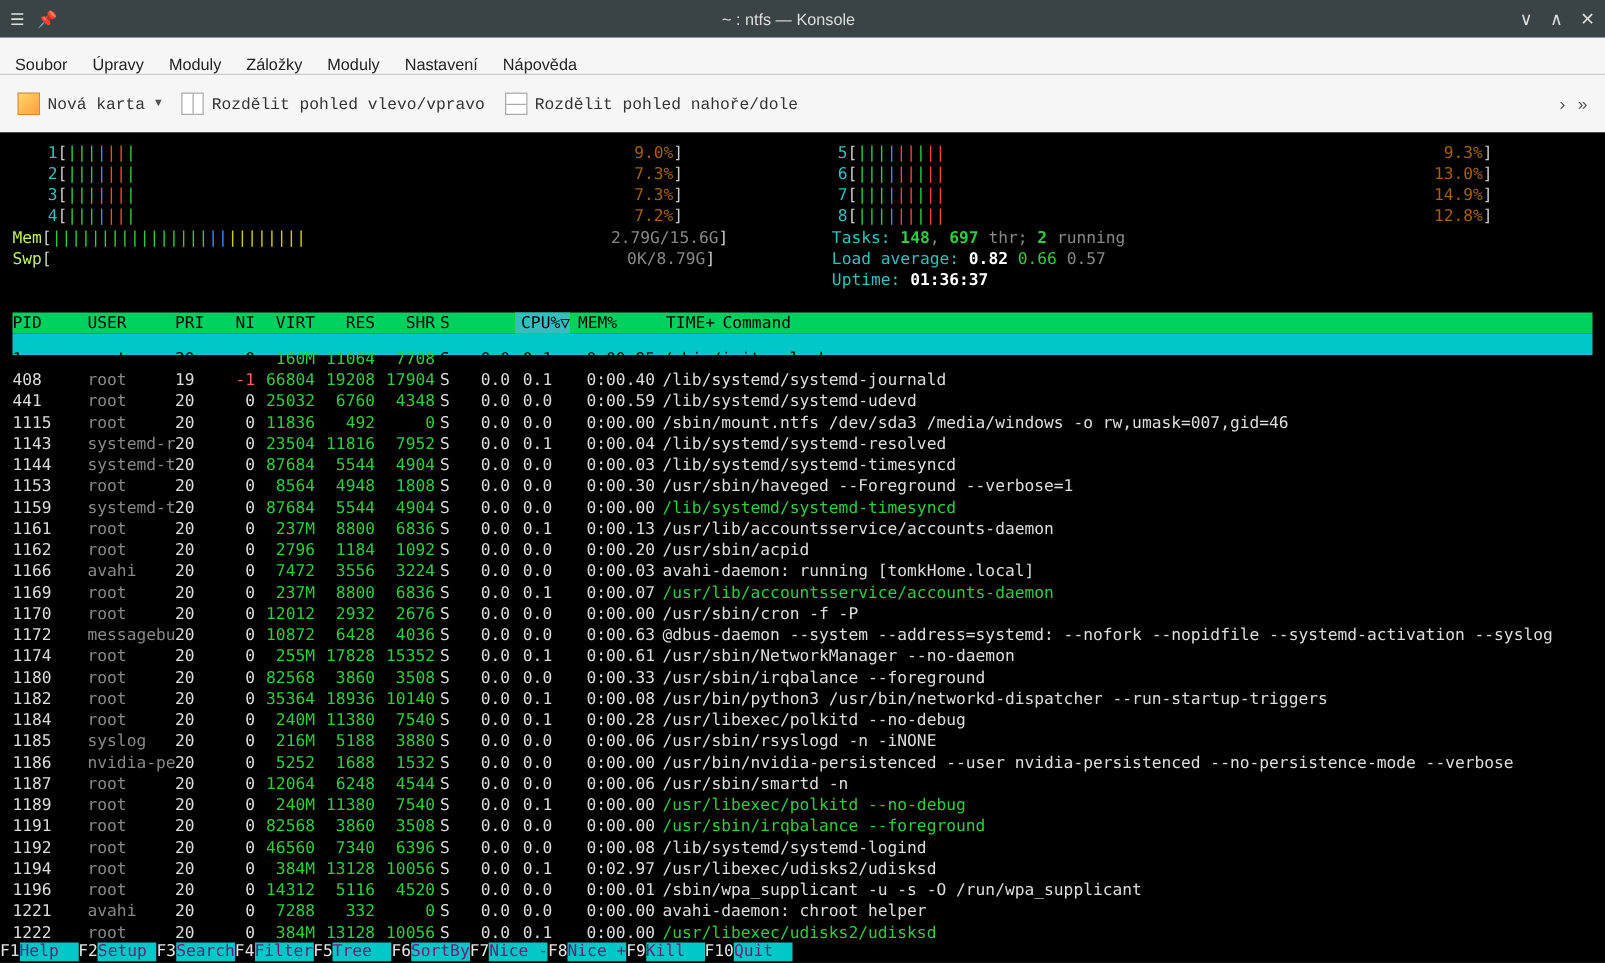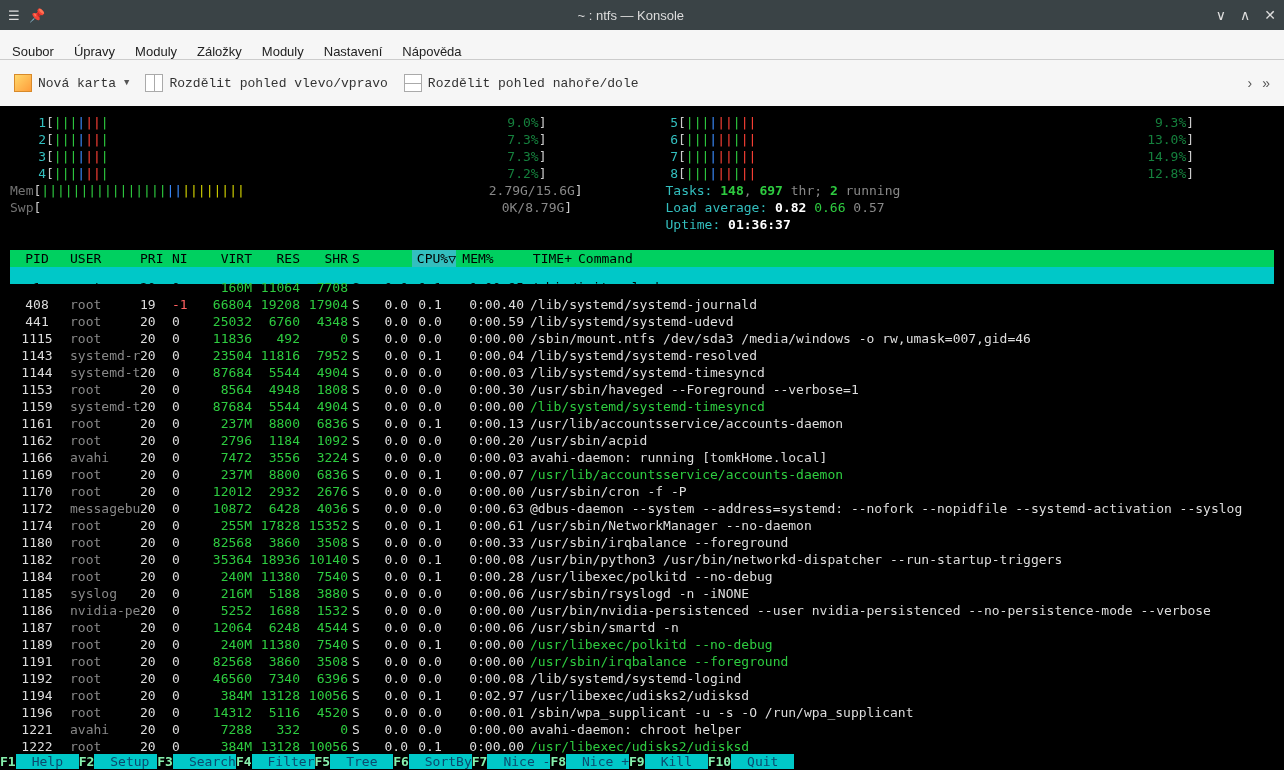--- a/index.html
+++ b/index.html
@@ -30,51 +30,51 @@
   
   .cpu-row { display:flex; }
   .cpu-block { width: 50%; }
   .cpu-line { height:17px; }
   .cpu-num { color:#33bfbf; display:inline-block; width: 36px; text-align:right; }
   .bracket { color:#ccc; }
   .bar-seg-g { color:#2ecc40; }
   .bar-seg-r { color:#ff4136; }
   .bar-seg-b { color:#3b8cff; }
   .bar-seg-y { color:#d0d000; }
-  .cpu-pct { color:#15803d; }
+  .cpu-pct { color:#a16207; }
   
-  .mem-label { color:#737373; }
+  .mem-label { color:#bef264; }
   .mem-val { color:#888; }
   
   .info-line { color:#ddd; }
   .info-key { color:#33bfbf; }
   .info-num { color:#2ecc40; font-weight:bold;}
   .info-light { color:#888; }
   
   .header-row { background:#00d060; color:#000; height:17px; }
   .header-row .sort-col { background:#33bfbf;margin-left:48px; }
   
   .proc-row { height:17px; }
   .proc-row.selected { background:#00c8c8; color:#000; }
   .proc-row .user { color:#888;margin-top:12px; }
   .proc-row.selected .user { color:#000; }
   .proc-row .cmd-green { color:#2ecc40; }
   .proc-row .virt-g { color:#2ecc40; }
   .proc-row .res-g { color:#2ecc40; }
   .proc-row .ni-red { color:#ff6060; }
   
   .fn-bar { position:absolute; bottom:0; left:0; right:0; height:17px; background:#000; }
-  .fn-bar .fn-key { color:#86efac;font-weight:bold; }
-  .fn-bar .fn-lbl { background:#00c8c8; color:#0c4a6e;padding-left:16px; }
+  .fn-bar .fn-key { color:#e5e5e5; }
+  .fn-bar .fn-lbl { background:#00c8c8; color:#701a75; }
   
   .col { display:inline-block; }
-  .c-pid { width: 54px; text-align:center; }
+  .c-pid { width: 54px; text-align:left; }
   .c-user { width: 76px; padding-left:6px; }
   .c-pri { width: 32px; text-align:left; }
-  .c-ni { width: 32px; }
+  .c-ni { width: 32px; text-align:right; }
   .c-virt { width: 48px; text-align:right; }
   .c-res { width: 48px; text-align:right; }
   .c-shr { width: 48px; text-align:right; }
   .c-s { width: 16px; text-align:center; }
   .c-cpu { width: 44px; text-align:right; }
   .c-mem { width: 44px; text-align:center; }
   .c-time { width: 72px; text-align:right; }
   .c-cmd { padding-left:6px; }
 </style>
 </head>

